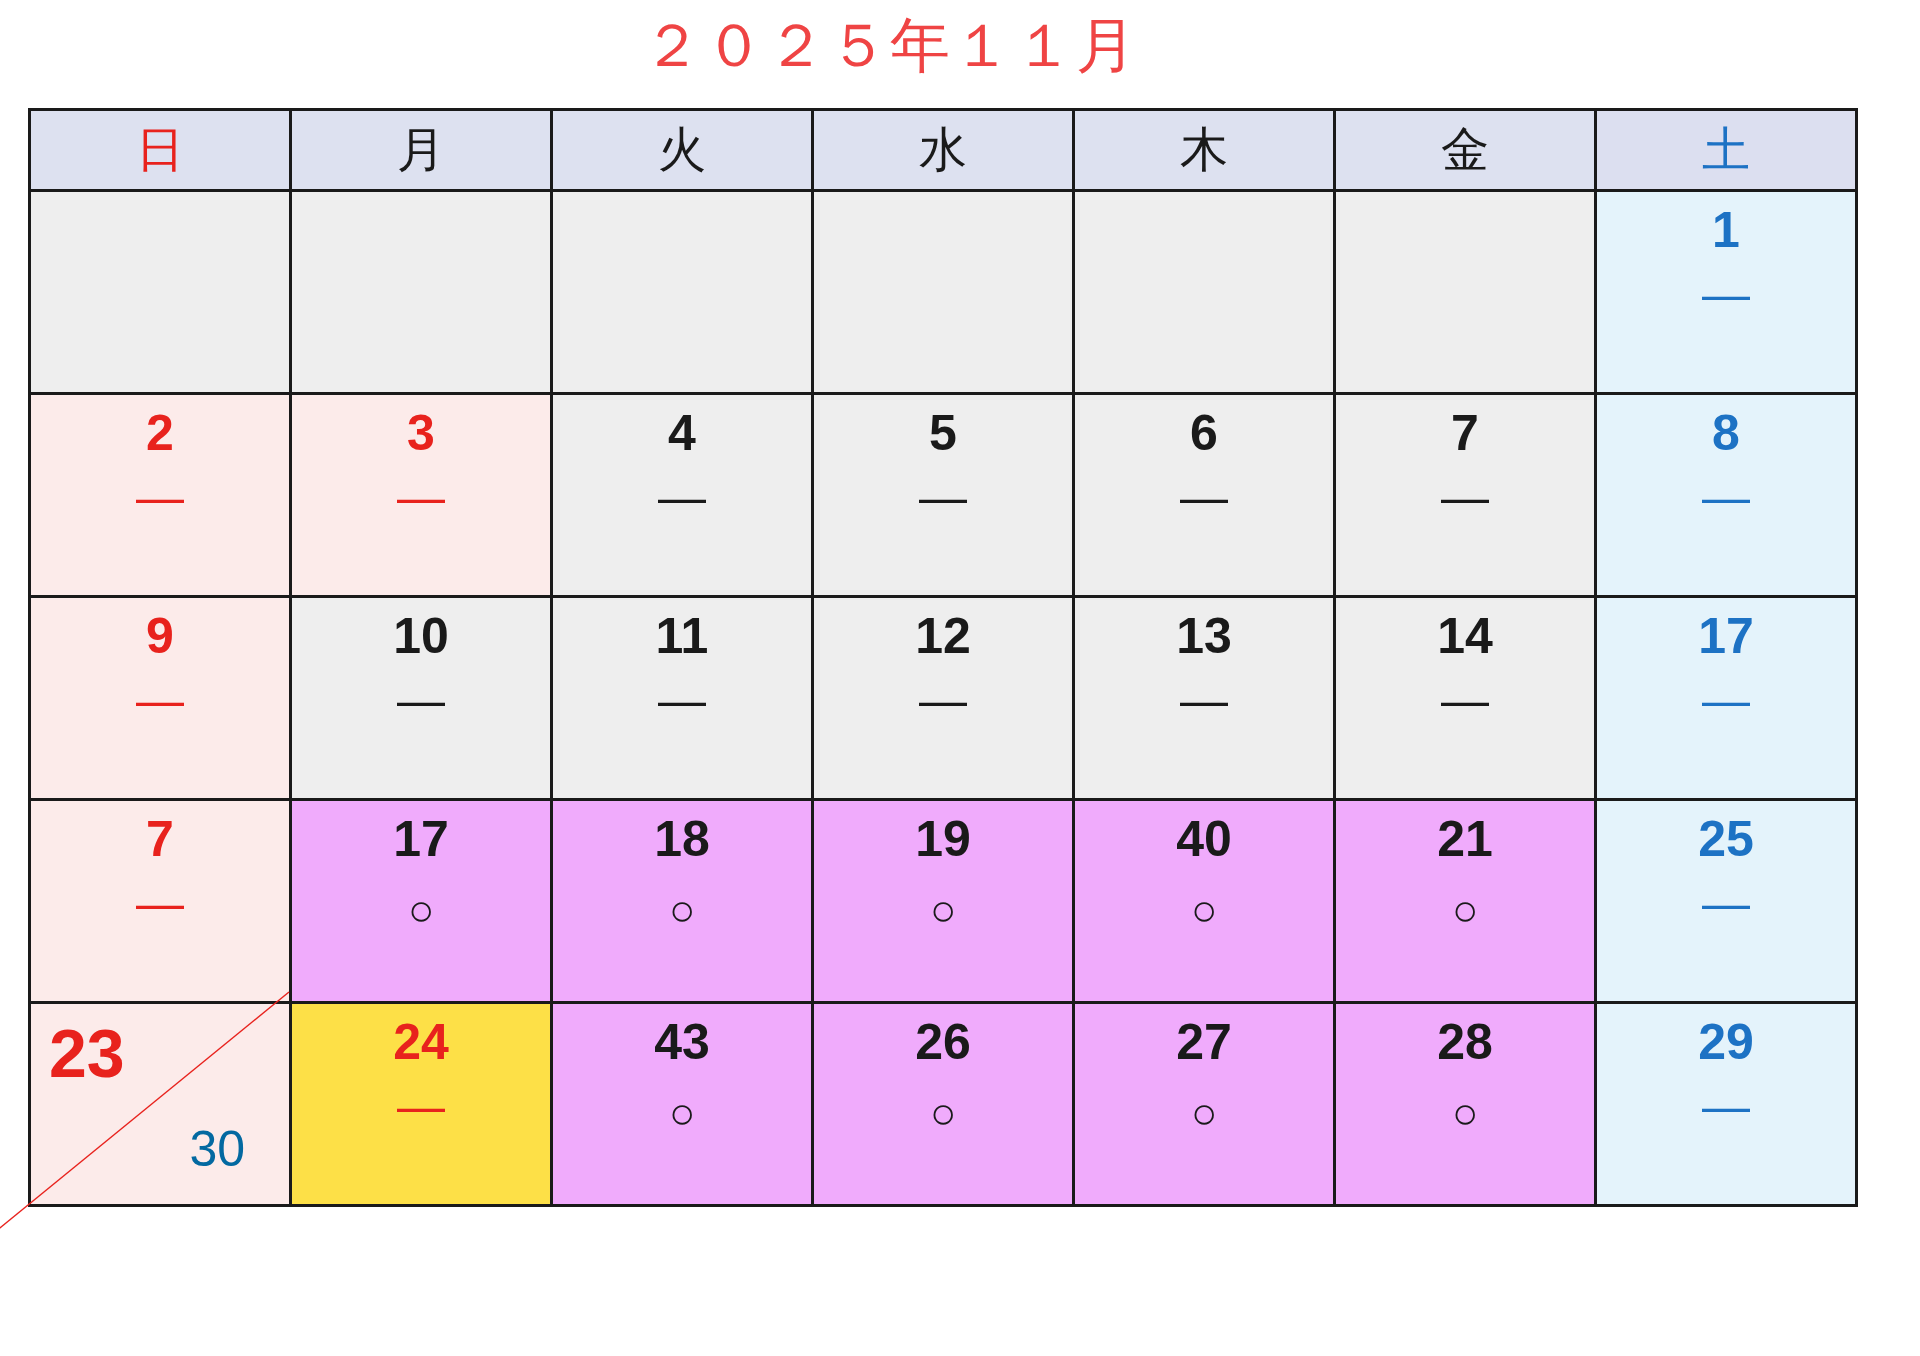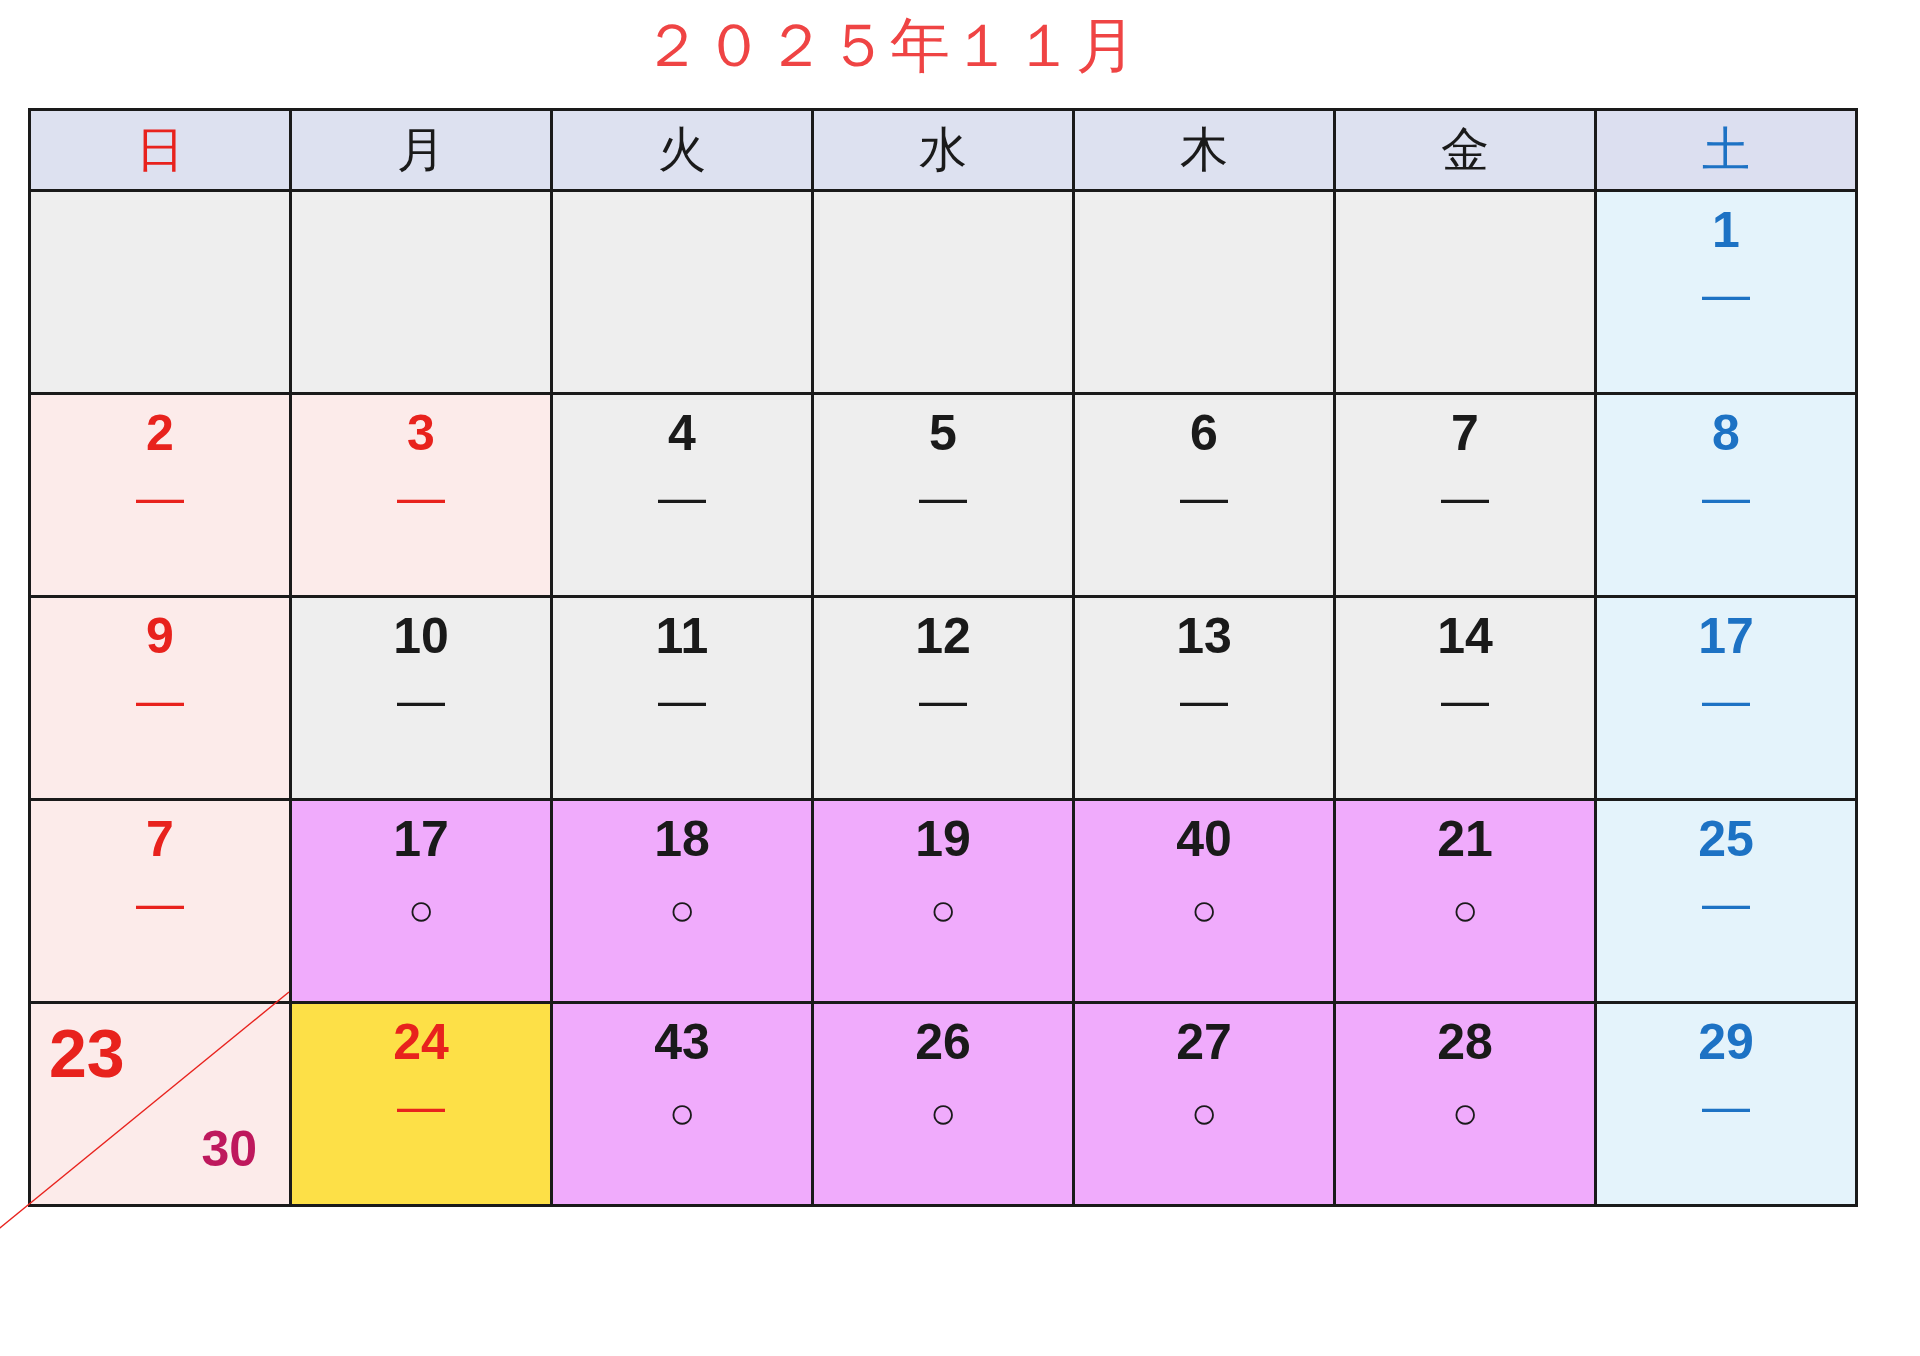--- a/index.html
+++ b/index.html
@@ -132,25 +132,25 @@
   .split .n-top {
     position: absolute;
     left: 18px;
     top: 10px;
     font-size: 68px;
     font-weight: bold;
     color: #e8221d;
   }
   .split .n-bot {
     position: absolute;
-    right: 32px;
+    right: 44px;
     bottom: 26px;
     font-size: 50px;
-    font-weight: bold;
-    color: #be185d;
+    font-weight: normal;
+    color: #0369a1;
   }
   .split svg {
     position: absolute;
     left: 0; top: 0;
     width: 100%;
     height: 100%;
     overflow: visible;
   }
 </style>
 </head>

